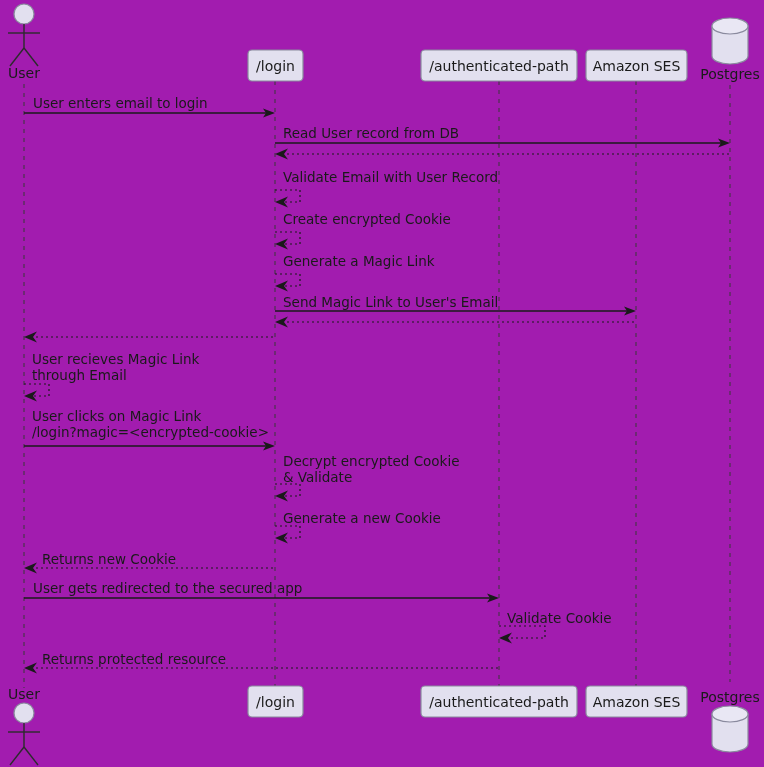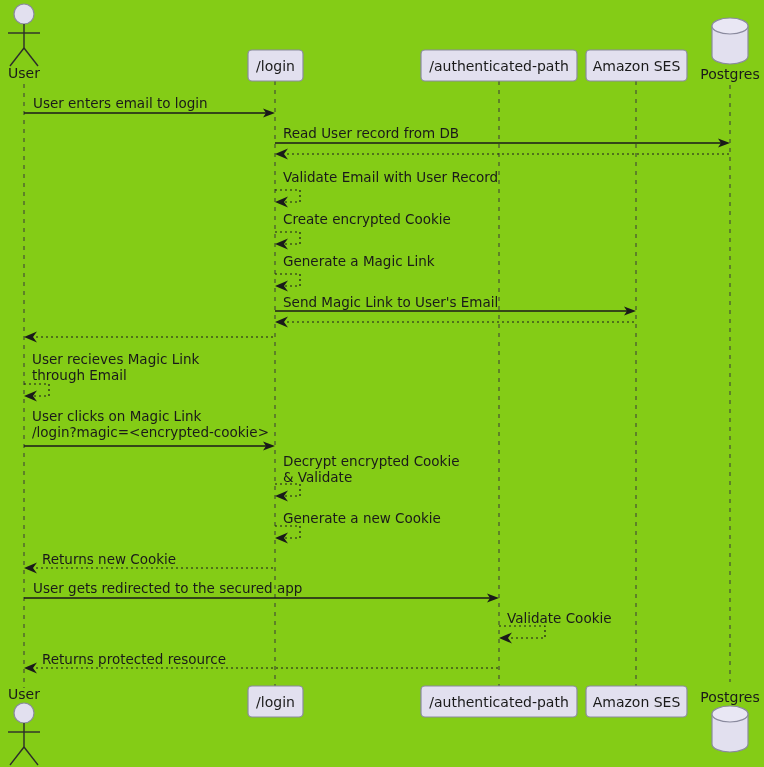--- a/index.html
+++ b/index.html
@@ -7,21 +7,21 @@
     padding: 0;
     background: #ffffff;
   }
   body {
     font-family: "DejaVu Sans", sans-serif;
   }
   #diagram-root {
     position: relative;
     width: 764px;
     height: 767px;
-    background: #84cc16;
+    background: #a21caf;
     overflow: hidden;
   }
   #diagram-svg {
     position: absolute;
     left: 0;
     top: 0;
   }
   .lifeline {
     stroke: #383838;
     stroke-width: 1;

